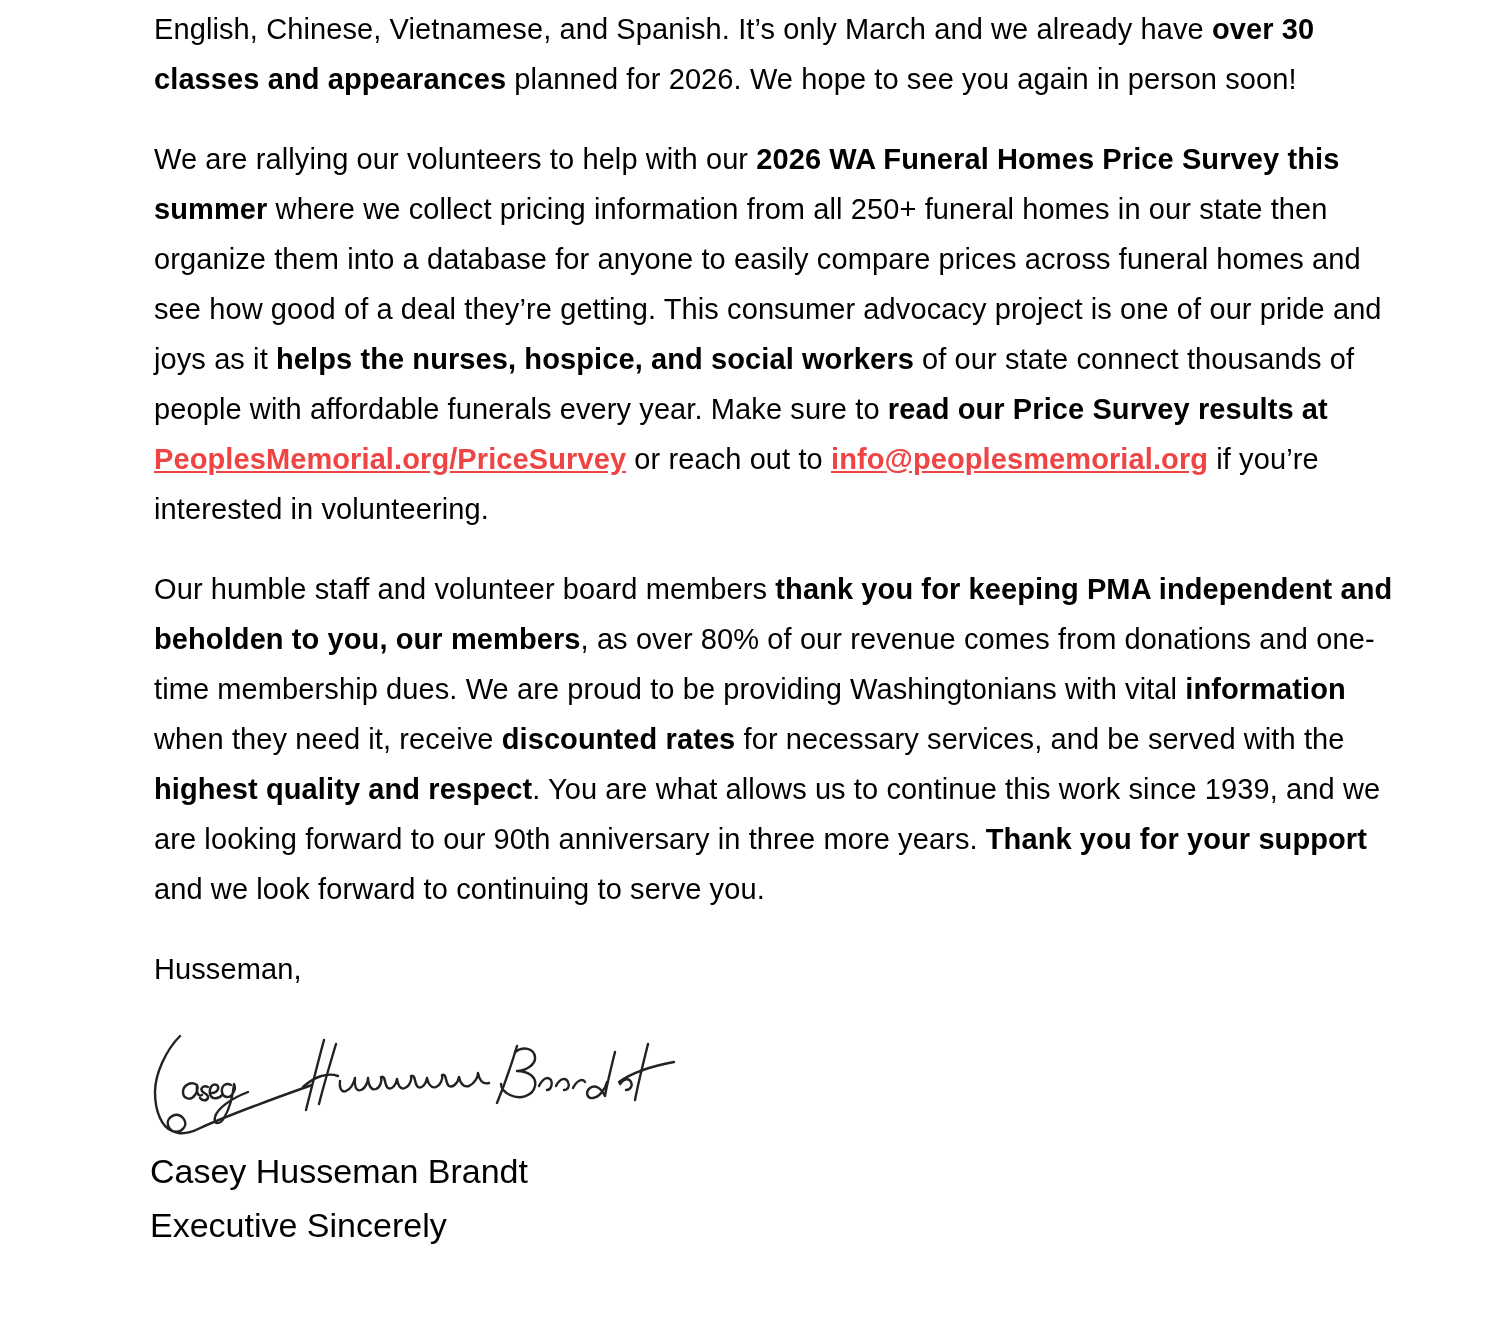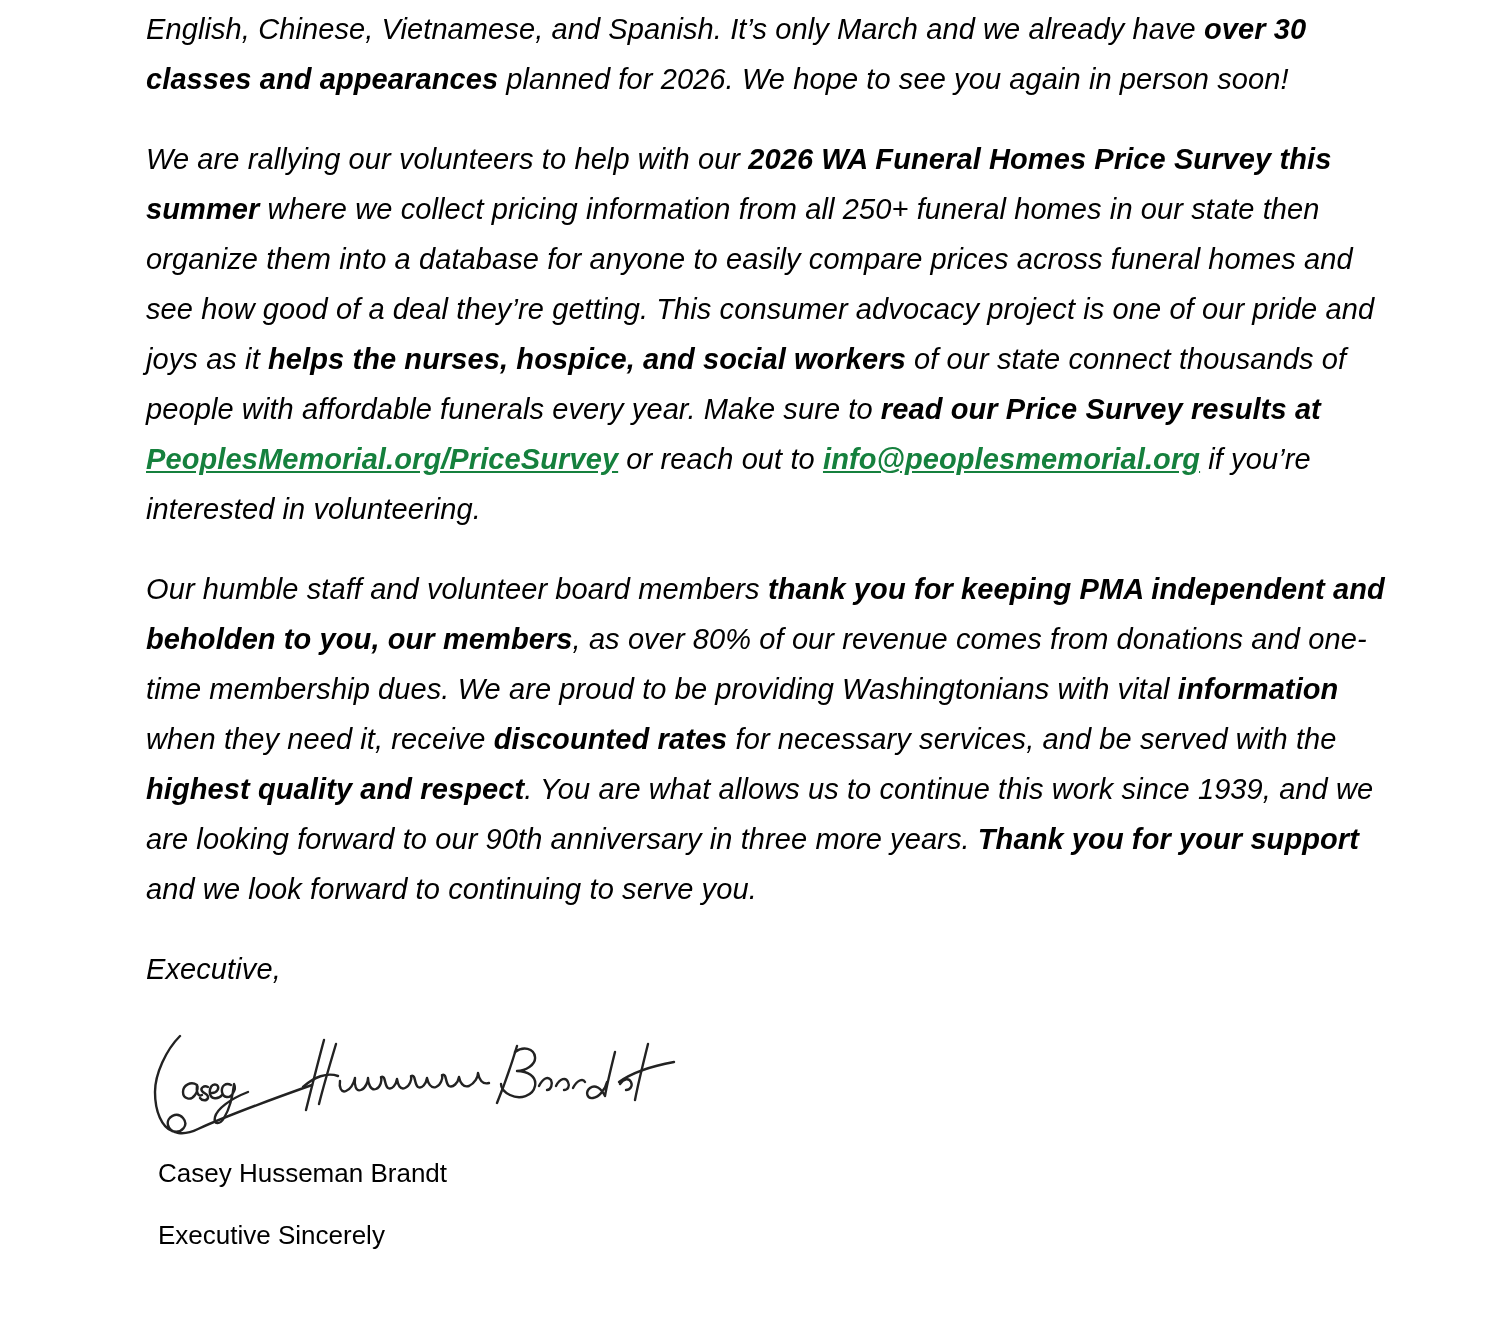--- a/index.html
+++ b/index.html
@@ -15,62 +15,61 @@
     overflow: hidden;
   }
   .page {
     box-sizing: content-box;
     width: 1250px;
     padding: 4px 102px 0 146px;
   }
   p.para {
     font-size: 29px;
     line-height: 50px;
-    margin: 0 0 30px 0;
+    margin: 0 0 30px 8px;
     letter-spacing: 0.1px;
-    font-style: italic;
   }
   .bold {
     font-weight: bold;
   }
   a.link {
-    color: #15803d;
+    color: #ef4444;
     font-weight: bold;
     text-decoration: underline;
     cursor: pointer;
   }
   .closing {
     margin-bottom: 18px;
   }
   .signature-block {
     margin: 20px 0 10px 0;
     width: 540px;
     height: 112px;
   }
   .signature-block svg {
     display: block;
   }
   p.sig-line {
-    font-size: 26px;
+    font-size: 34px;
     line-height: 50px;
-    margin: 12px;
+    margin: 4px;
   }
 </style>
 </head>
 <body>
 
 <div class="page">
 
   <p class="para"><span>English, Chinese, Vietnamese, and Spanish. It’s only March and we already have </span><span class="bold">over 30 classes and appearances</span><span> planned for 2026. We hope to see you again in person soon!</span></p>
 
   <p class="para"><span>We are rallying our volunteers to help with our </span><span class="bold">2026 WA Funeral Homes Price Survey this summer</span><span> where we collect pricing information from all 250+ funeral homes in our state then organize them into a database for anyone to easily compare prices across funeral homes and see how good of a deal they’re getting. This consumer advocacy project is one of our pride and joys as it </span><span class="bold">helps the nurses, hospice, and social workers</span><span> of our state connect thousands of people with affordable funerals every year. Make sure to </span><span class="bold">read our Price Survey results at</span><span> </span><a class="link" href="#">PeoplesMemorial.org/PriceSurvey</a><span> or reach out to </span><a class="link" href="#">info@peoplesmemorial.org</a><span> if you’re interested in volunteering.</span></p>
 
   <p class="para"><span>Our humble staff and volunteer board members </span><span class="bold">thank you for keeping PMA independent and beholden to you, our members</span><span>, as over 80% of our revenue comes from donations and one-time membership dues. We are proud to be providing Washingtonians with vital </span><span class="bold">information</span><span> when they need it, receive </span><span class="bold">discounted rates</span><span> for necessary services, and be served with the </span><span class="bold">highest quality and respect</span><span>. You are what allows us to continue this work since 1939, and we are looking forward to our 90th anniversary in three more years. </span><span class="bold">Thank you for your support</span><span> and we look forward to continuing to serve you.</span></p>
 
-  <p class="para closing">Executive,</p>
+  <p class="para closing">Husseman,</p>
 
   <div class="signature-block">
     <svg width="540" height="112" viewBox="0 0 540 112">
       <g fill="none" stroke="#222222" stroke-width="2.4" stroke-linecap="round" stroke-linejoin="round">
 
         <path d="M34 12 C20 26 9 50 9 68 C9 88 16 103 26 107 C36 110 43 101 37 94 C31 87 20 93 22 101 C24 110 38 112 52 105 C76 94 118 78 166 61"></path>
 
         <path d="M51 61 C45 57 37 61 37 68 C37 75 45 77 49 71 C52 67 52 62 51 61 C50 68 52 73 56 71"></path>
         <path d="M62 63 C58 61 54 64 56 67 C58 70 63 70 62 74 C61 77 56 77 54 74"></path>
         <path d="M66 69 C71 69 74 64 71 61 C66 59 63 64 64 70 C65 75 72 76 76 71"></path>

